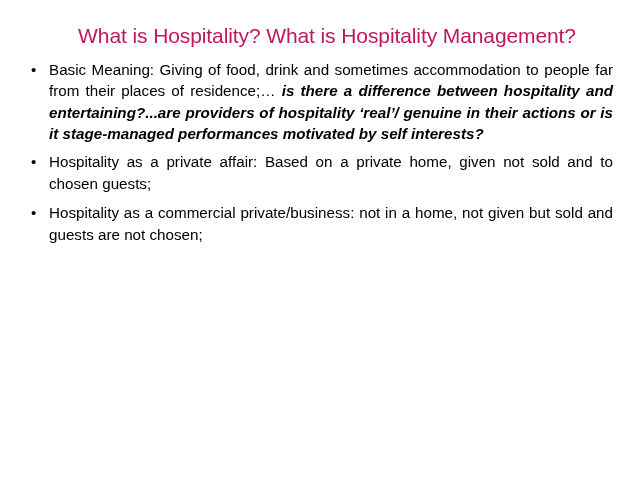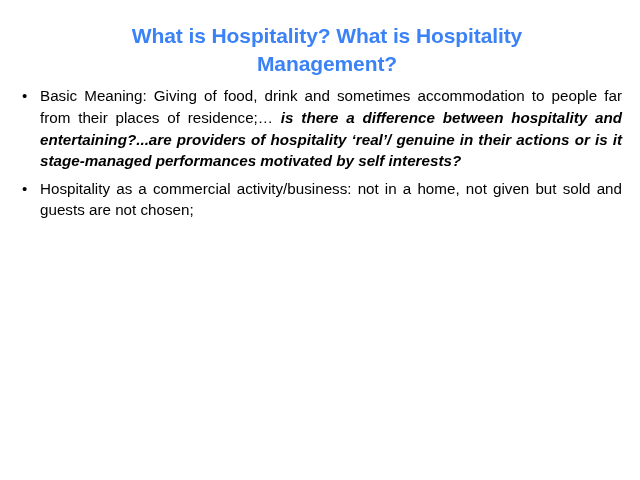--- a/index.html
+++ b/index.html
@@ -17,28 +17,28 @@
   .slide {
     width: 640px;
     height: 480px;
     box-sizing: border-box;
     padding: 22px 18px 8px 18px;
     position: relative;
   }
   .slide-title {
     text-align: center;
     font-size: 21px;
-    font-weight: bold;
+    font-weight: normal;
     line-height: 1.32;
     letter-spacing: -0.1px;
     margin: 0 30px 8px 44px;
-    color: #3b82f6;
+    color: #be185d;
   }
   .bullets {
-    margin: 0;
+    margin: 9px;
     padding: 0;
     list-style: none;
   }
   .bullet {
     position: relative;
     padding-left: 22px;
     margin-bottom: 6px;
     font-size: 15.2px;
     line-height: 1.42;
     text-align: justify;
@@ -74,20 +74,23 @@
   <h1 class="slide-title">What is Hospitality? What is Hospitality Management?</h1>
 
   <ul class="bullets">
 
     <li class="bullet bullet-1">
       <span class="run-normal">Basic Meaning: Giving of food, drink and sometimes accommodation to people far from their places of residence;…</span>
       <span class="run-italic">is there a difference between hospitality and entertaining?...are providers of hospitality ‘real’/ genuine in their actions or is it stage-managed performances motivated by self interests?</span>
     </li>
 
 
+    <li class="bullet bullet-3">
+      <span class="run-normal">Hospitality as a private affair: Based on a private home, given not sold and to chosen guests;</span>
+    </li>
 
     <li class="bullet bullet-4">
-      <span class="run-normal">Hospitality as a commercial activity/business: not in a home, not given but sold and guests are not chosen;</span>
+      <span class="run-normal">Hospitality as a commercial private/business: not in a home, not given but sold and guests are not chosen;</span>
     </li>
 
   </ul>
 
 </div>
 
 </body></html>

